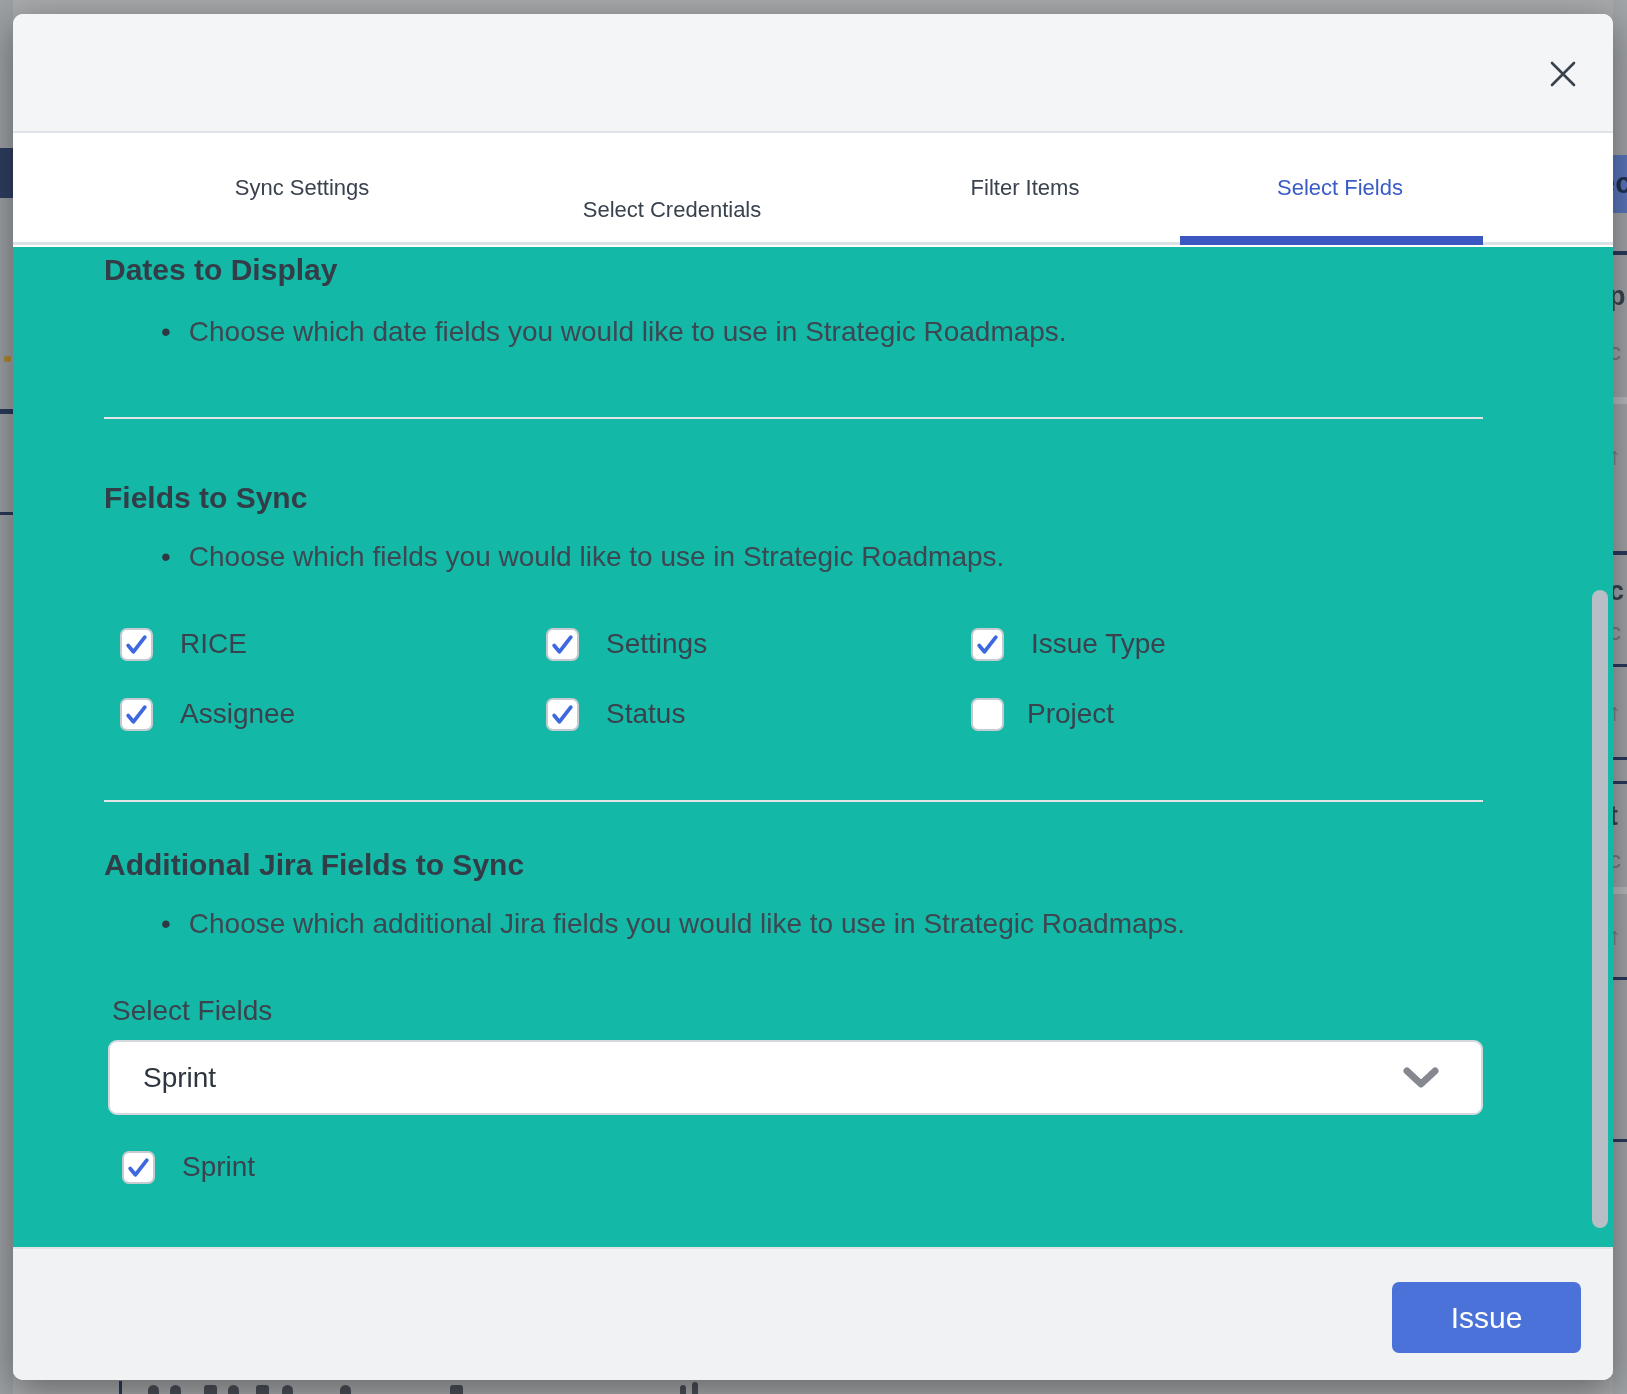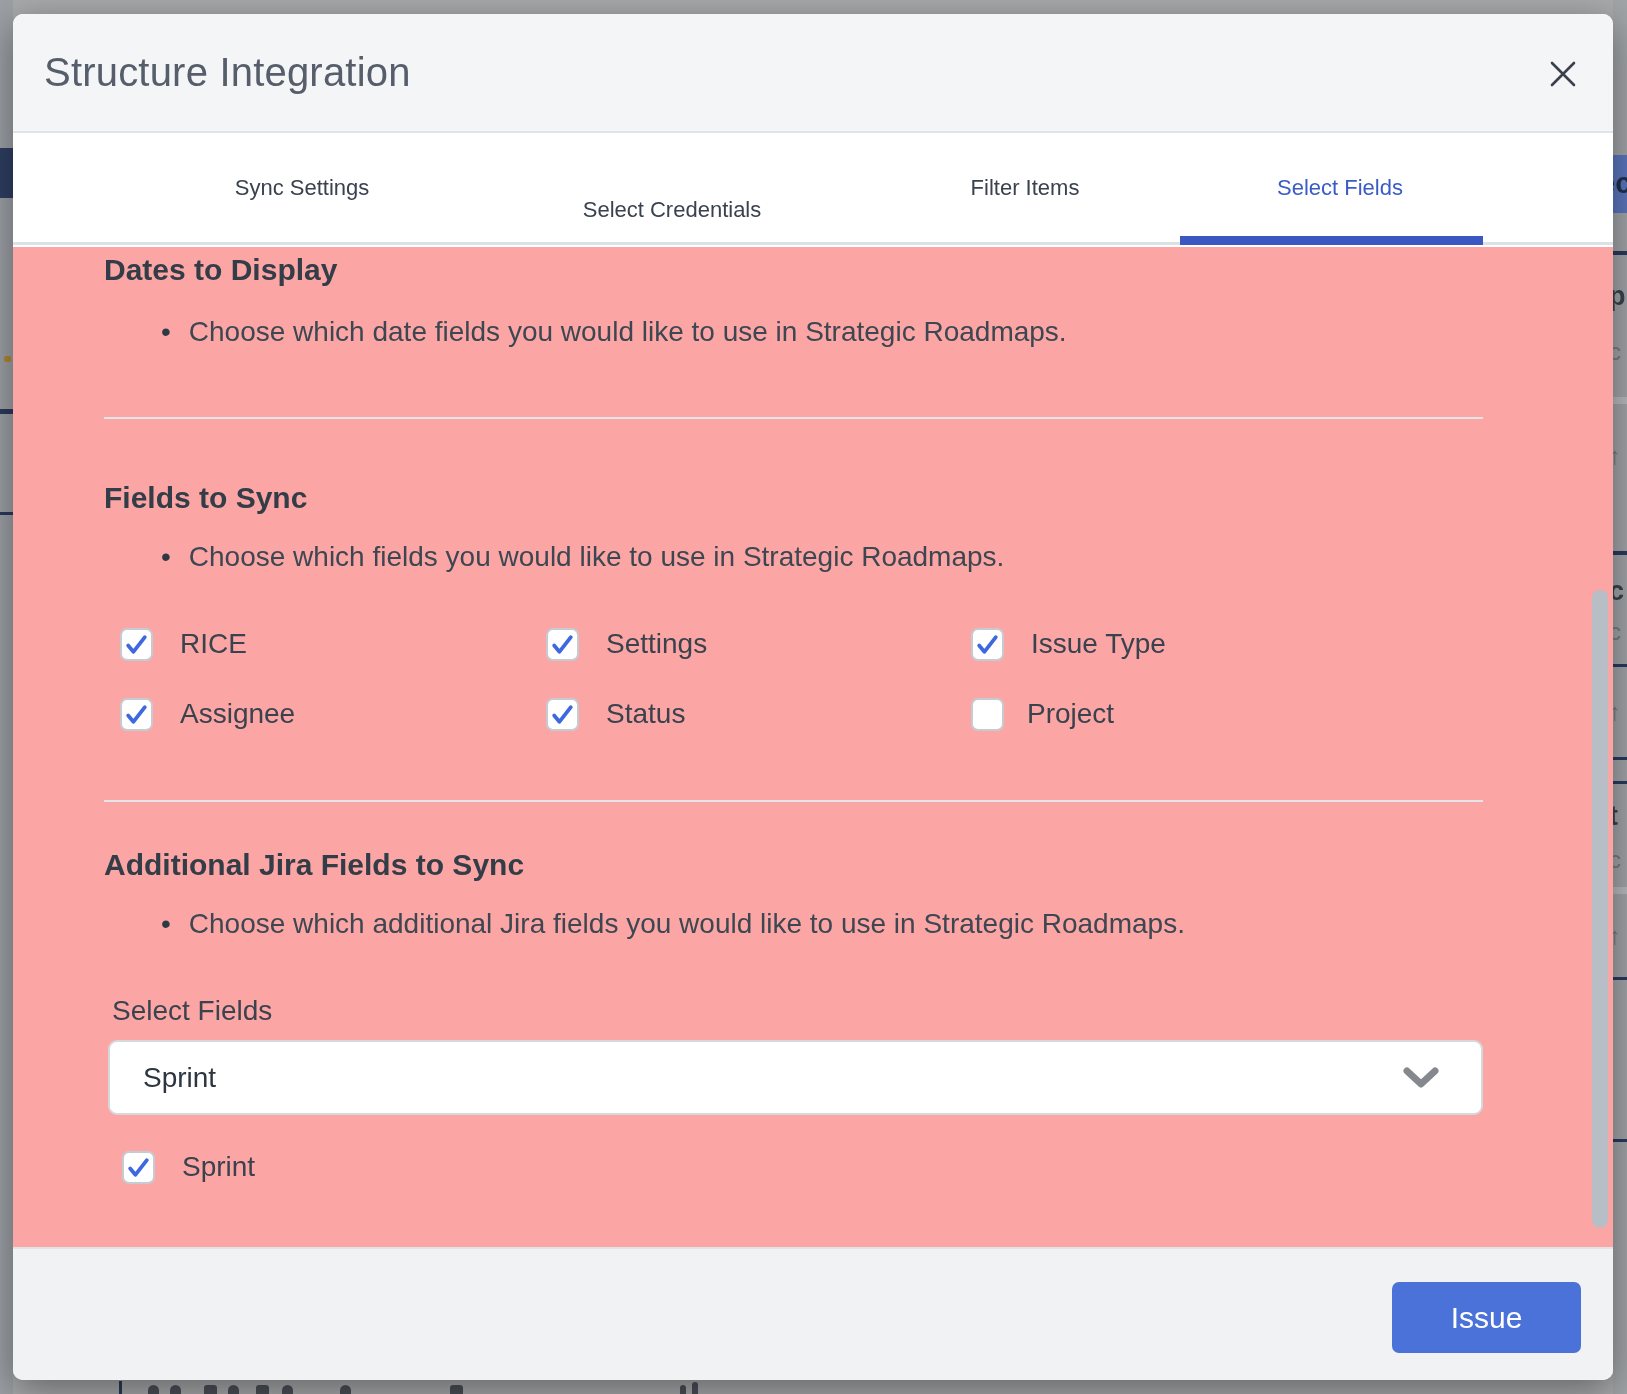--- a/index.html
+++ b/index.html
@@ -46,21 +46,21 @@
   .tab{
     position:absolute;top:50%;transform:translate(-50%,-50%);
     font-size:22px;font-weight:400;color:#39424e;white-space:nowrap;cursor:pointer;
   }
   .tab.active{color:var(--accent-blue,#3a5cc5);}
   .tab-underline{
     position:absolute;left:1167px;bottom:-3px;width:303px;height:9px;
     background:var(--tab-underline,#3a57c2);
   }
   
-  .content{position:absolute;left:0;top:233px;width:1600px;height:1000px;background:#fca5a5;}
+  .content{position:absolute;left:0;top:233px;width:1600px;height:1000px;background:#14b8a6;}
   .sec-heading{position:absolute;left:91px;margin:0;font-size:30px;line-height:38px;font-weight:700;color:#333d47;}
   .bullet{position:absolute;left:148px;display:flex;align-items:flex-start;gap:18px;
     font-size:28px;line-height:38px;color:#3d4751;}
   .bullet .dot{font-size:28px;line-height:38px;color:#2f3944;}
   .divider{position:absolute;left:91px;width:1379px;height:2px;background:#e3e5e8;}
   
   .check-row{position:absolute;display:flex;align-items:center;gap:27px;height:34px;cursor:pointer;}
   .cb{
     width:33px;height:33px;box-sizing:border-box;border:2px solid #c6cbd2;border-radius:7px;
     background:#fff;display:flex;align-items:center;justify-content:center;flex:0 0 auto;
@@ -134,21 +134,20 @@
   <div class="bg-icon-bit round" style="left:282px;"></div>
   <div class="bg-icon-bit round" style="left:340px;"></div>
   <div class="bg-icon-bit" style="left:450px;"></div>
   <div class="bg-icon-bit" style="left:680px;width:6px;"></div>
   <div class="bg-icon-bit" style="left:692px;width:6px;height:12px;top:2px;"></div>
 </div>
 
 <div class="modal">
 
   <div class="modal-header">
-    <h1 class="dialog-title">Structure Integration</h1>
     <button class="close-btn">
       <svg width="32" height="32" viewBox="0 0 32 32">
         <path d="M5 5 L27 27 M27 5 L5 27" stroke="#39414d" stroke-width="2.6" fill="none" stroke-linecap="round"></path>
       </svg>
     </button>
   </div>
 
   <div class="tabbar">
     <div class="tab" style="left:289px;">Sync Settings</div>
     <div class="tab" style="left:659px;margin-top:22px;">Select Credentials</div>

